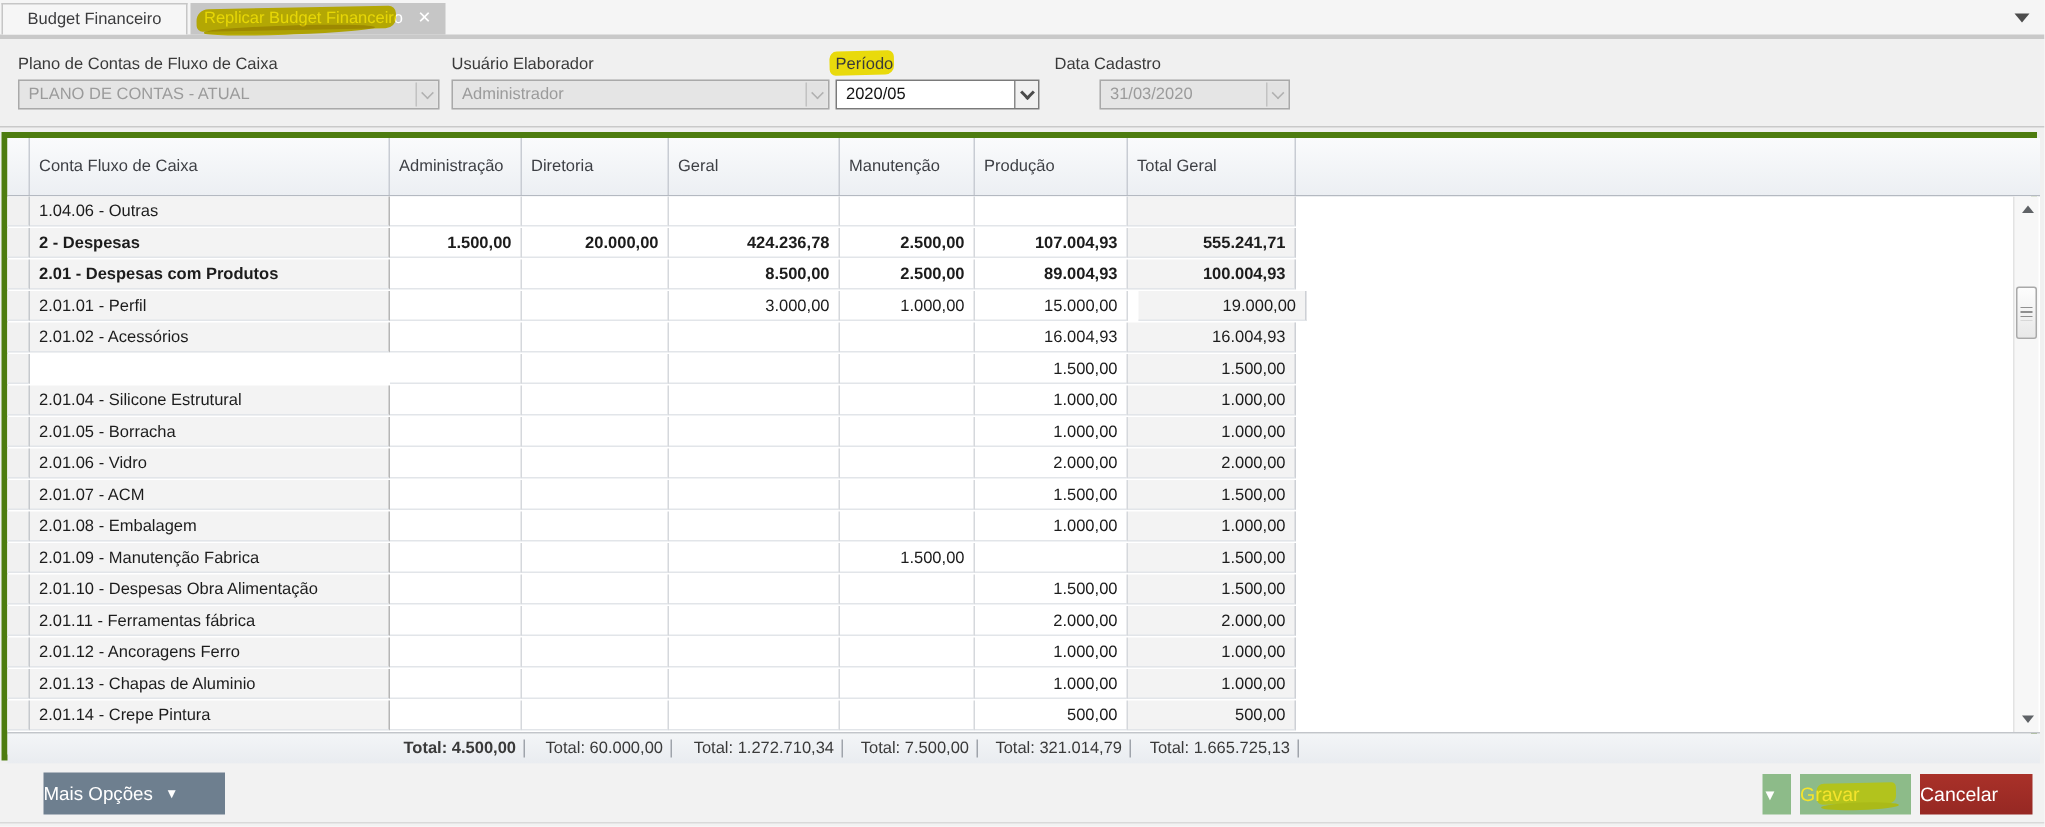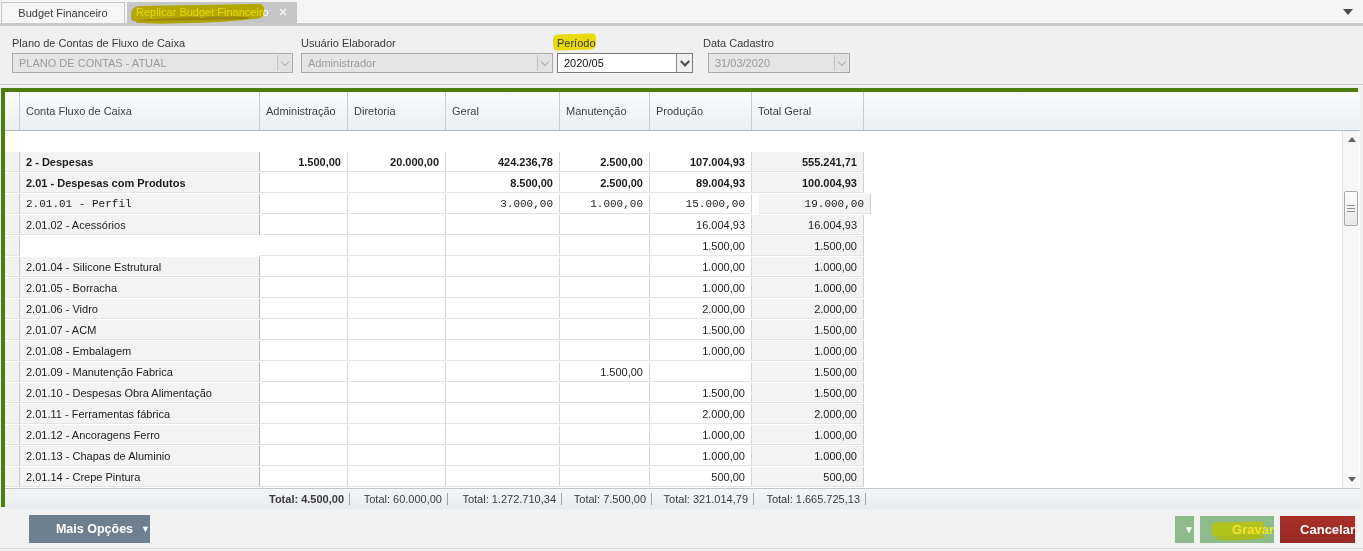--- a/index.html
+++ b/index.html
@@ -90,22 +90,22 @@
     border-top:5px solid #5f6266; margin:6px auto 0; }
   .sthumb { position:absolute; left:1px; top:60px; width:14px; height:35px;
     border:1px solid #a9a9a9; border-radius:2px; background:linear-gradient(#fdfdfd,#e8e8e8); }
   .sthumb .grip { position:absolute; left:50%; top:50%; width:8px; height:9px;
     transform:translate(-50%,-50%);
     background:repeating-linear-gradient(to bottom,#8f8f8f 0 1px,transparent 1px 3px); }
 
   
   .bottombar { position:absolute; left:0; top:509px; width:1363px; height:42px; background:#f2f2f2; }
   .bottomline { position:absolute; left:0; top:39px; width:1363px; height:1px; background:#d9d9d9; }
-  .btn { position:absolute; border:none; color:#ffffff; font-weight:bold;
-    font-family:inherit; font-size:12.5px; text-align:right; cursor:default; }
+  .btn { position:absolute; border:none; color:#ffffff; font-weight:normal;
+    font-family:inherit; font-size:12.5px; text-align:left; cursor:default; }
   .btn-more { left:29px; top:6px; width:121px; height:28px; background:#6e7f8f; }
   .btn-more .arr { font-size:9px; margin-left:8px; position:relative; top:-1px; }
   .btn-grav-arrow { left:1175px; top:7px; width:19px; height:27px; background:#8dbb89; }
   .btn-grav-arrow .arr { font-size:10px; position:relative; top:-1px; }
   .btn-gravar { left:1200px; top:7px; width:74px; height:27px; background:#8dbb89;
     color:#f4e42c; font-size:13px; line-height:27px; }
   .btn-gravar .btxt { position:relative; z-index:1; }
   .btn-cancel { left:1280px; top:7px; width:75px; height:27px;
     background:linear-gradient(#a93129,#962823); font-size:13px; }
 </style>
@@ -150,61 +150,71 @@
     <span style="position:relative;z-index:1">Período</span>
   </span>
   <div class="combo enabled" style="left:557px;width:136px">
     <div class="cbox">2020/05</div>
     <div class="cbtn">
         <span class="chev"></span>
       </div>
   </div>
 
   <span class="flabel" style="left:703px">Data Cadastro</span>
-  <div class="combo" style="left:708px;width:142px">
+  <div class="combo" style="left:733px;width:127px">
     <div class="cbox">31/03/2020</div>
     <div class="cbtn">
         <span class="chev"></span>
       </div>
   </div>
 </div>
 
 <div class="grid">
   <div class="ghead" id="ghead">
       <div class="hcell" style="left: 15px; width: 240px;">Conta Fluxo de Caixa</div>
       <div class="hcell" style="left: 255px; width: 88px;">Administração</div>
       <div class="hcell" style="left: 343px; width: 98px;">Diretoria</div>
       <div class="hcell" style="left: 441px; width: 114px;">Geral</div>
       <div class="hcell" style="left: 555px; width: 90px;">Manutenção</div>
       <div class="hcell" style="left: 645px; width: 102px;">Produção</div>
       <div class="hcell" style="left: 747px; width: 112px;">Total Geral</div>
       <div class="hcell" style="left: 0px; width: 15px; padding: 0px;"></div>
     </div>
   <div class="gbody" id="gbody">
+      <div class="grow" style="top: 0px;">
+        <div class="gcell c-ind" style="left: 0px; width: 15px;"></div>
+        <div class="gcell c-name lbl" style="left: 15px; width: 240px;">1.04.06 - Outras</div>
+        <div class="gcell c-val num" style="left: 255px; width: 88px;"></div>
+        <div class="gcell c-val num" style="left: 343px; width: 98px;"></div>
+        <div class="gcell c-val num" style="left: 441px; width: 114px;"></div>
+        <div class="gcell c-val num" style="left: 555px; width: 90px;"></div>
+        <div class="gcell c-val num" style="left: 645px; width: 102px;"></div>
+        <div class="gcell c-tot num" style="left: 747px; width: 112px;"></div>
+      </div>
       <div class="grow bold" style="top: 21px;">
         <div class="gcell c-ind" style="left: 0px; width: 15px;"></div>
         <div class="gcell c-name lbl" style="left: 15px; width: 240px;">2 - Despesas</div>
         <div class="gcell c-val num" style="left: 255px; width: 88px;">1.500,00</div>
         <div class="gcell c-val num" style="left: 343px; width: 98px;">20.000,00</div>
         <div class="gcell c-val num" style="left: 441px; width: 114px;">424.236,78</div>
         <div class="gcell c-val num" style="left: 555px; width: 90px;">2.500,00</div>
         <div class="gcell c-val num" style="left: 645px; width: 102px;">107.004,93</div>
         <div class="gcell c-tot num" style="left: 747px; width: 112px;">555.241,71</div>
       </div>
       <div class="grow bold" style="top: 42px;">
         <div class="gcell c-ind" style="left: 0px; width: 15px;"></div>
         <div class="gcell c-name lbl" style="left: 15px; width: 240px;">2.01 - Despesas com Produtos</div>
         <div class="gcell c-val num" style="left: 255px; width: 88px;"></div>
         <div class="gcell c-val num" style="left: 343px; width: 98px;"></div>
         <div class="gcell c-val num" style="left: 441px; width: 114px;">8.500,00</div>
         <div class="gcell c-val num" style="left: 555px; width: 90px;">2.500,00</div>
         <div class="gcell c-val num" style="left: 645px; width: 102px;">89.004,93</div>
         <div class="gcell c-tot num" style="left: 747px; width: 112px;">100.004,93</div>
       </div>
-      <div class="grow" style="top: 63px; font-family: Liberation Mono, monospace;">
+      <div class="grow" style="top: 63px;">
         <div class="gcell c-ind" style="left: 0px; width: 15px;"></div>
         <div class="gcell c-name lbl" style="left: 15px; width: 240px;">2.01.01 - Perfil</div>
         <div class="gcell c-val num" style="left: 255px; width: 88px;"></div>
         <div class="gcell c-val num" style="left: 343px; width: 98px;"></div>
         <div class="gcell c-val num" style="left: 441px; width: 114px;">3.000,00</div>
         <div class="gcell c-val num" style="left: 555px; width: 90px;">1.000,00</div>
         <div class="gcell c-val num" style="left: 645px; width: 102px;">15.000,00</div>
         <div class="gcell c-tot num" style="left: 754px; width: 112px;">19.000,00</div>
       </div>
       <div class="grow" style="top: 84px;">

